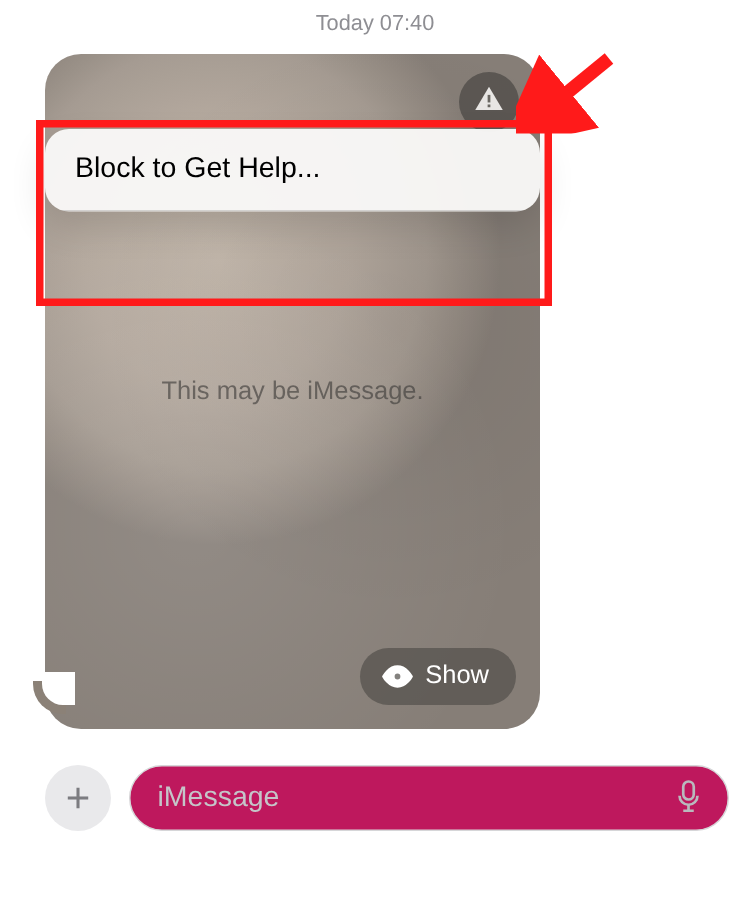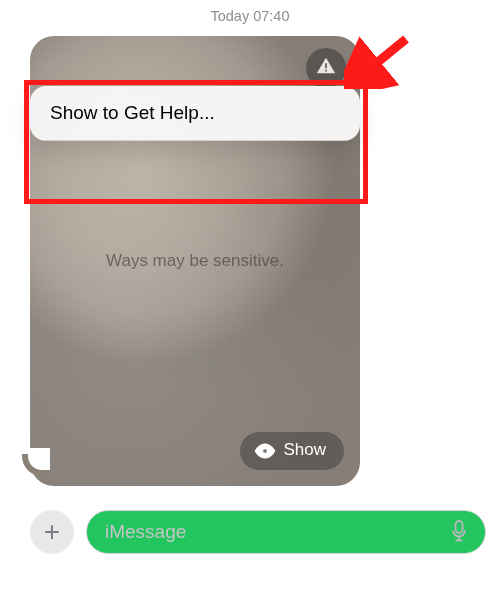--- a/index.html
+++ b/index.html
@@ -162,21 +162,21 @@
       border: none;
     }
     .msg-field {
       flex: 1;
       height: 44px;
       border: 1.5px solid #d6d6d8;
       border-radius: 22px;
       display: flex;
       align-items: center;
       padding: 0 12px 0 18px;
-      background: #22c55e;
+      background: #be185d;
     }
     .msg-input {
       flex: 1;
       border: none;
       outline: none;
       font-size: 19px;
       color: #000;
       background: transparent;
       font-family: inherit;
     }
@@ -202,37 +202,37 @@
       <div class="warning-badge">
         <span>
           <svg width="22" height="22" viewBox="0 0 24 24" fill="currentColor">
             <path d="M12 3 L22 20 H2 Z" fill="currentColor"></path>
             <rect x="11" y="9" width="2" height="5.5" fill="#6b6760"></rect>
             <rect x="11" y="16" width="2" height="2" fill="#6b6760"></rect>
           </svg>
         </span>
       </div>
 
-      <div class="sensitive-text">Ways may be sensitive.</div>
+      <div class="sensitive-text">This may be iMessage.</div>
 
       <button class="show-btn">
         <span class="eye-icon">
           <svg width="22" height="22" viewBox="0 0 24 24" fill="none" stroke="#fff" stroke-width="2.2">
             <path d="M2 12s3.5-7 10-7 10 7 10 7-3.5 7-10 7S2 12 2 12z" fill="#fff" stroke="#fff"></path>
             <circle cx="12" cy="12" r="3.2" fill="rgba(85,80,75,0.72)"></circle>
           </svg>
         </span>
         <span>Show</span>
       </button>
     </div>
 
     <div class="bubble-tail"></div>
 
     <div class="popover">
-      <button class="popover-item">Show to Get Help...</button>
+      <button class="popover-item">Block to Get Help...</button>
       <div class="popover-sep"></div>
     </div>
 
     <div class="red-box"></div>
 
     <svg class="arrow" viewBox="0 0 70 54">
       <defs>
         <marker id="ahead" markerWidth="7" markerHeight="7" refX="2.5" refY="3.5" orient="auto">
           <polygon points="0 0, 7 3.5, 0 7" fill="#ff1a1a"></polygon>
         </marker>

